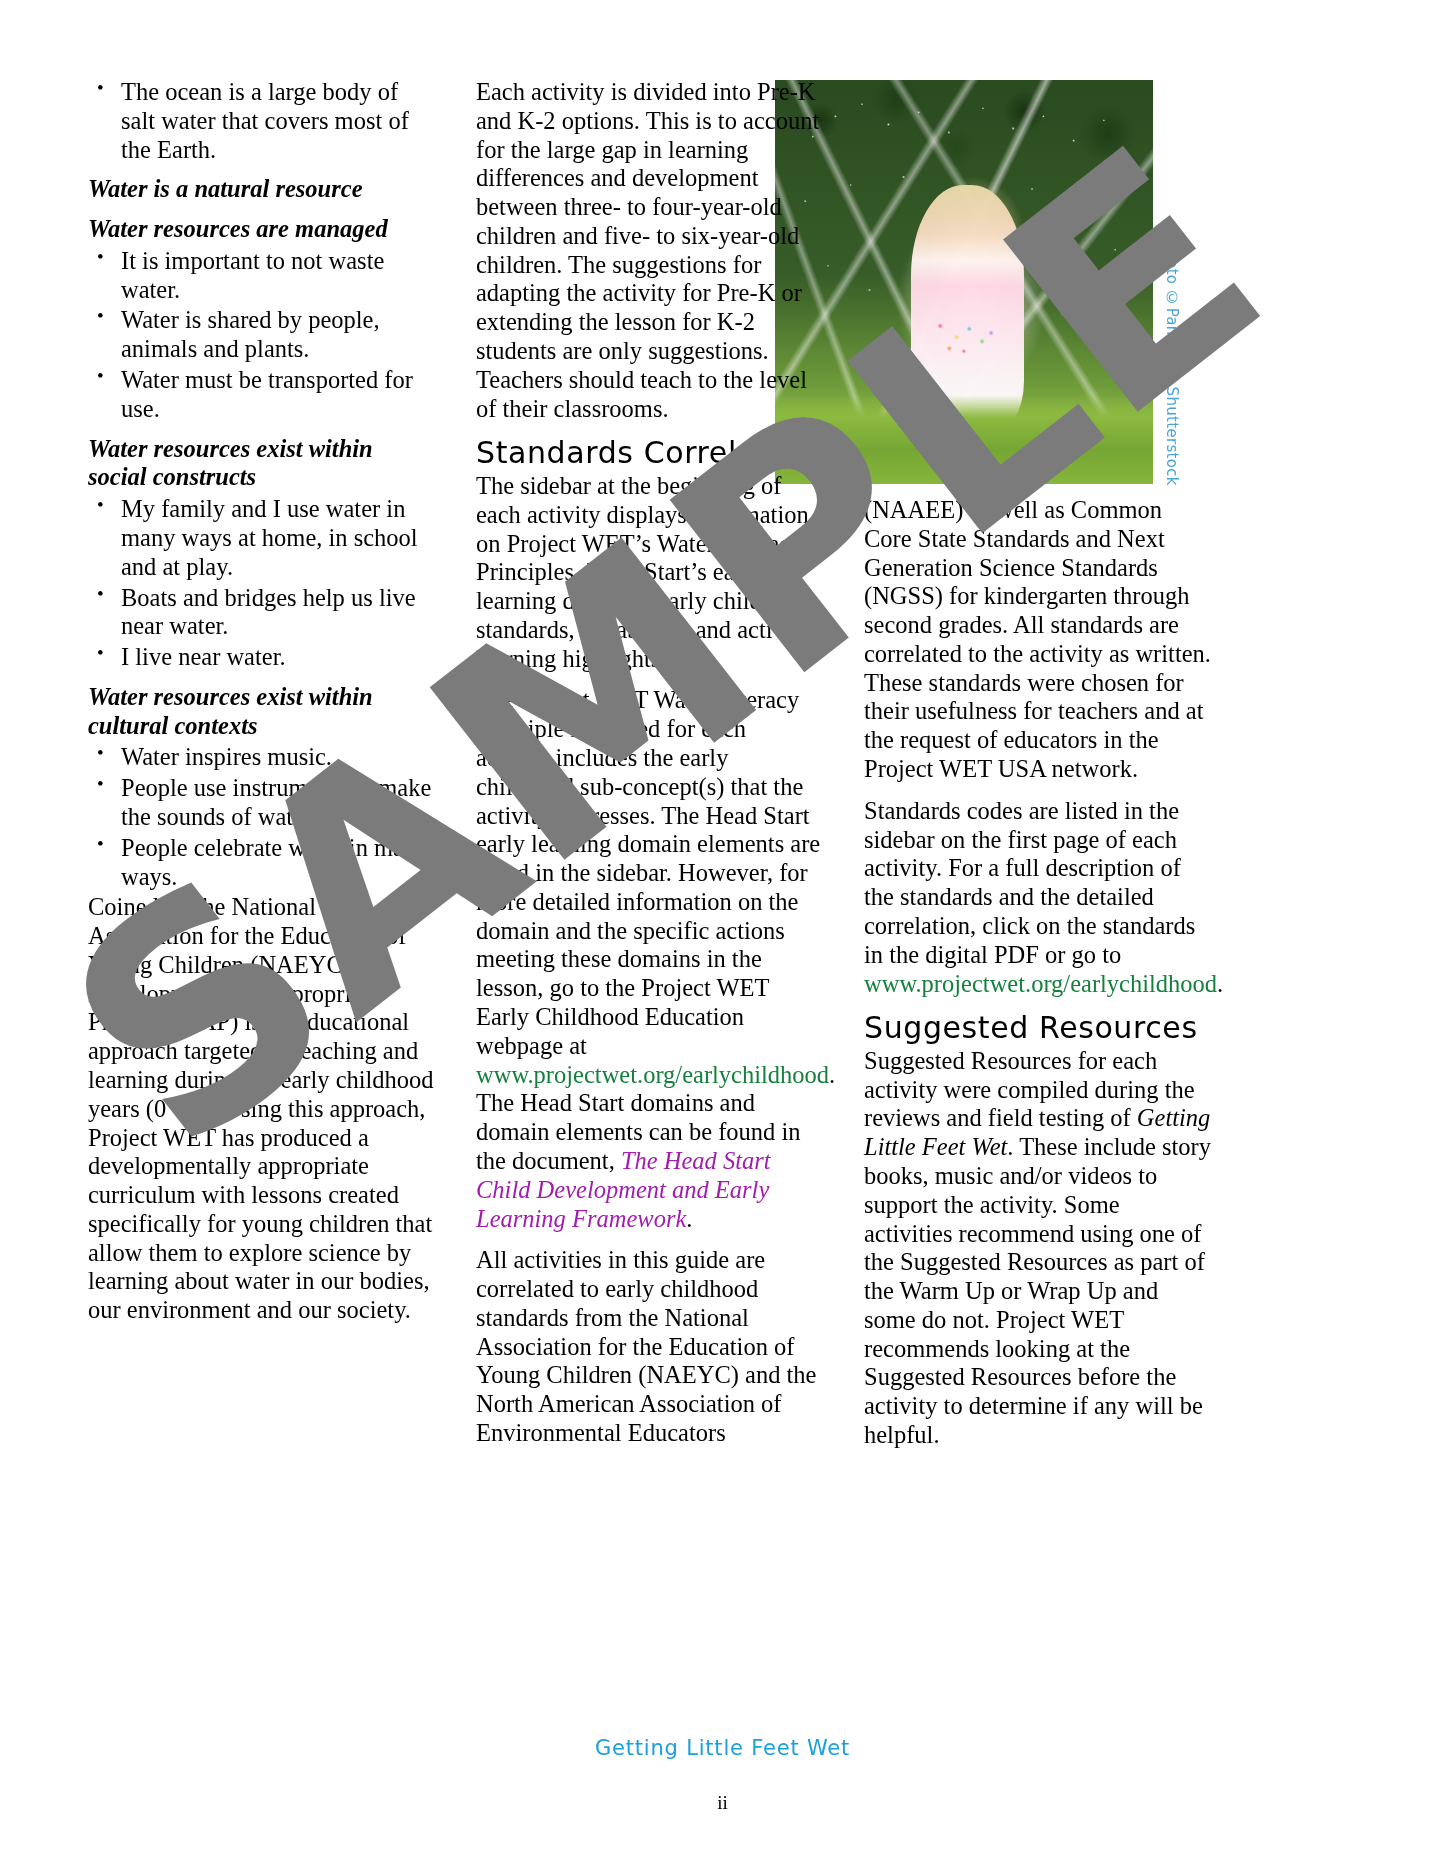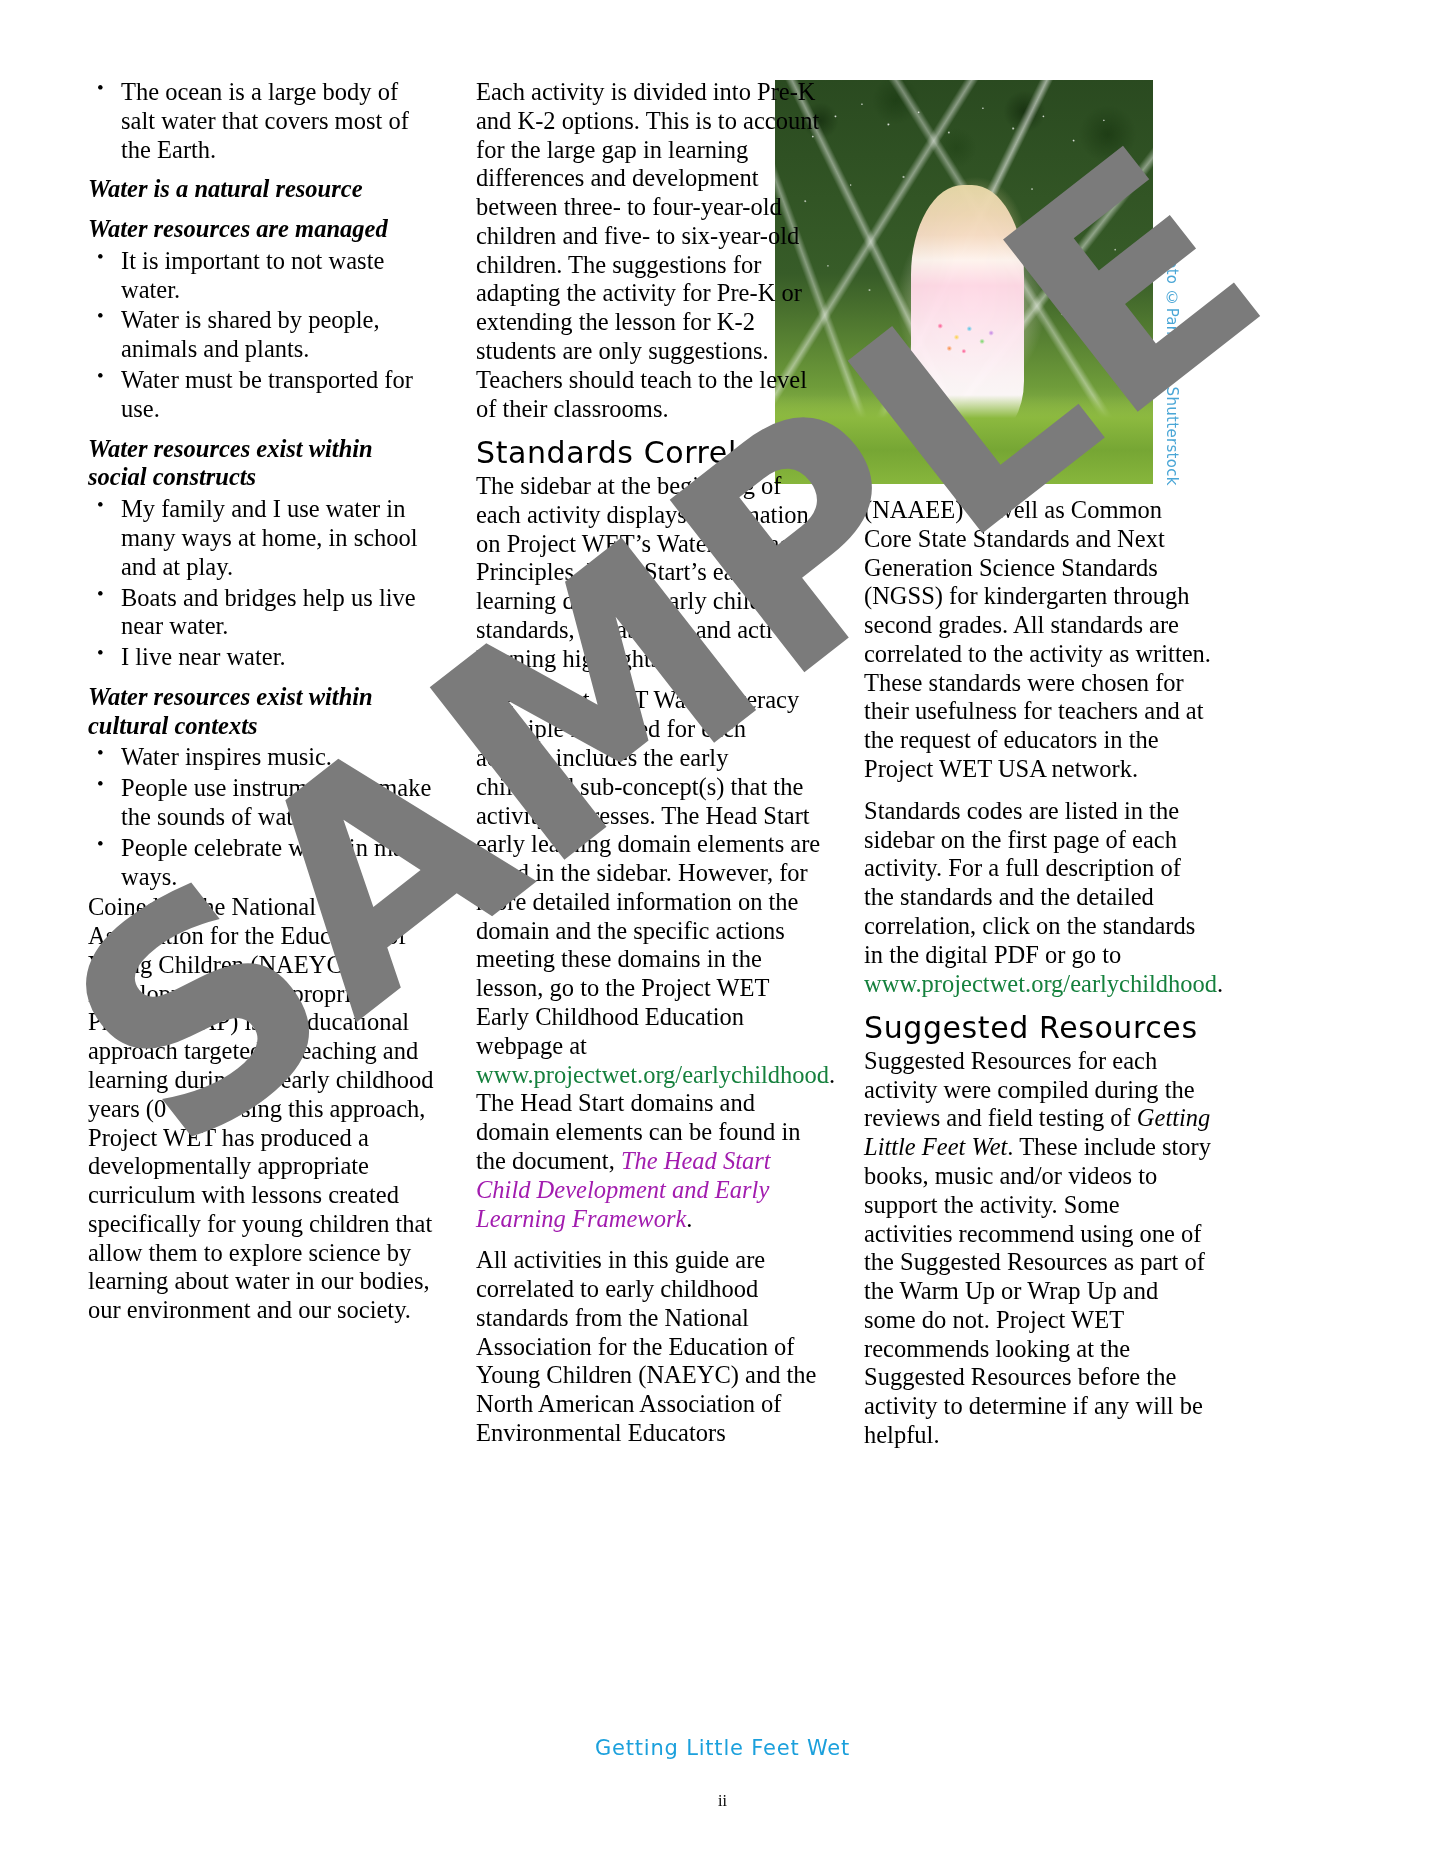--- a/index.html
+++ b/index.html
@@ -210,21 +210,21 @@
     color: #1BA0DC;
     font-family: "DejaVu Sans", "Liberation Sans", sans-serif;
     font-size: 21px;
     letter-spacing: .8px;
   }
   #page-number {
     position: absolute;
     left: 0; right: 0;
     top: 1792px;
     text-align: center;
-    font-size: 16px;
+    font-size: 19px;
     font-family: "Liberation Serif", serif;
   }
 
   
   #watermark {
     position: absolute;
     left: 0; top: 0;
     width: 1445px; height: 1858px;
     pointer-events: none;
     z-index: 50;

